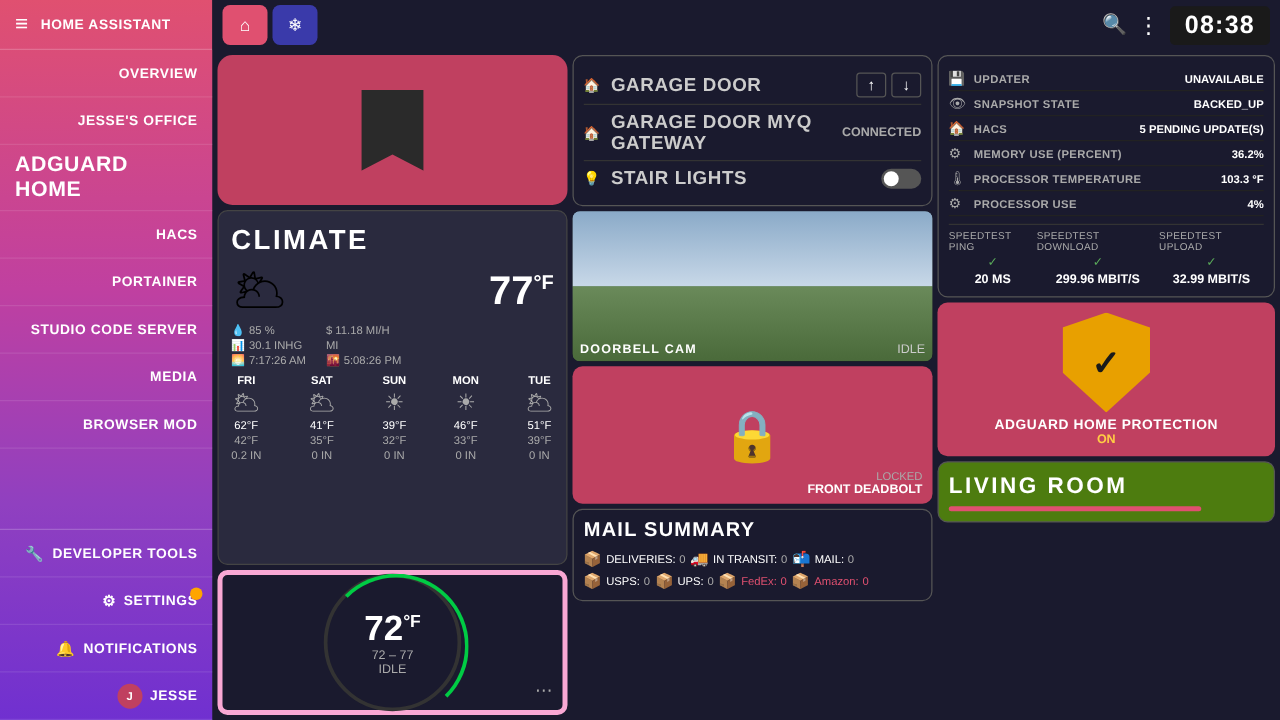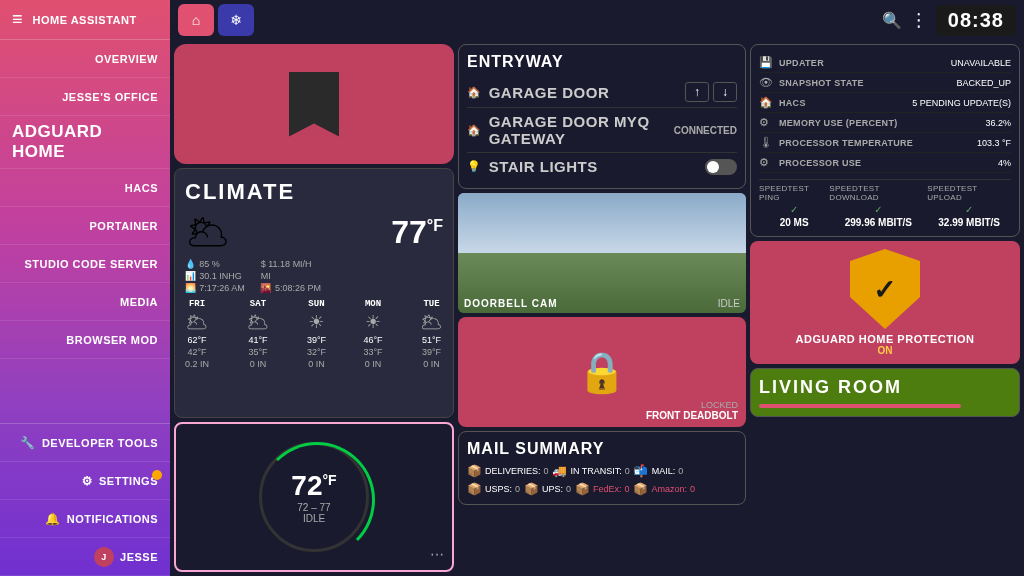--- a/index.html
+++ b/index.html
@@ -191,31 +191,31 @@
       justify-content: space-between;
     }
     .forecast-day {
       display: flex;
       flex-direction: column;
       align-items: center;
       gap: 2px;
       font-size: 9px;
       color: #aaa;
     }
-    .forecast-day .day-name { color: white; font-weight: bold; font-size: 9px; font-family: Liberation Mono, monospace; }
+    .forecast-day .day-name { color: white; font-weight: bold; font-size: 9px; }
     .forecast-day .day-icon { font-size: 18px; }
     .forecast-day .temp-hi { color: white; font-size: 9px; }
     .forecast-day .temp-lo { color: #aaa; font-size: 9px; }
     .forecast-day .precip { color: #aaa; font-size: 9px; }
 
     .thermostat-card {
       background: #1a1a2e;
-      border: 2px solid #f9a8d4;
+      border: 4px solid #f9a8d4;
       border-radius: 8px;
-      height: 150px;
+      height: 116px;
       display: flex;
       flex-direction: column;
       align-items: center;
       justify-content: center;
       position: relative;
     }
     .thermostat-ring {
       position: absolute;
       width: 110px;
       height: 110px;
@@ -426,21 +426,21 @@
     .server-row {
       display: flex;
       align-items: center;
       padding: 3px 0;
       border-bottom: 1px solid #222;
       gap: 6px;
     }
     .server-row:last-child { border-bottom: none; }
     .server-row-icon { font-size: 11px; color: #aaa; width: 14px; }
     .server-row-label { color: #aaa; font-size: 9px; font-weight: bold; letter-spacing: 0.3px; flex: 1; }
-    .server-row-value { color: white; font-size: 9px; font-weight: normal; padding-left: 10px; }
+    .server-row-value { color: white; font-size: 9px; font-weight: bold; padding-left: 10px; }
 
     .speedtest-row {
       display: flex;
       justify-content: space-between;
       margin-top: 6px;
       padding-top: 4px;
       border-top: 1px solid #333;
     }
     .speedtest-item {
       display: flex;
@@ -658,21 +658,20 @@
         </div>
         <div class="thermostat-range">72 – 77</div>
         <div class="thermostat-status">IDLE</div>
         <span class="thermostat-dots">⋯</span>
       </div>
     </div>
 
     <div class="center-panel">
 
       <div class="entryway-card">
-        <div class="card-title">ENTRYWAY</div>
         <div class="entryway-row">
           <span style="font-size:11px;color:#aaa;">🏠</span>
           <span class="entryway-label">GARAGE DOOR</span>
           <div class="entryway-arrows">
             <div class="arrow-btn">↑</div>
             <div class="arrow-btn">↓</div>
           </div>
         </div>
         <div class="entryway-row">
           <span style="font-size:11px;color:#aaa;">🏠</span>

